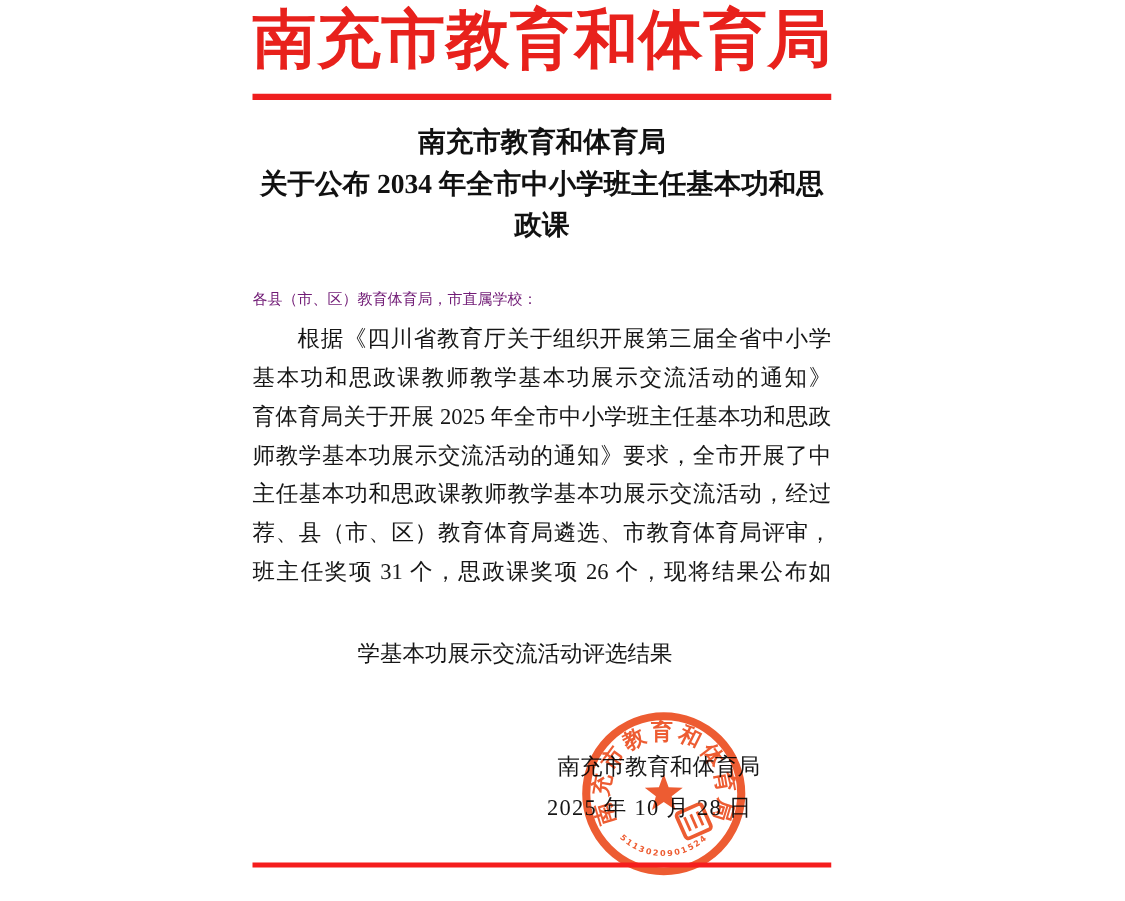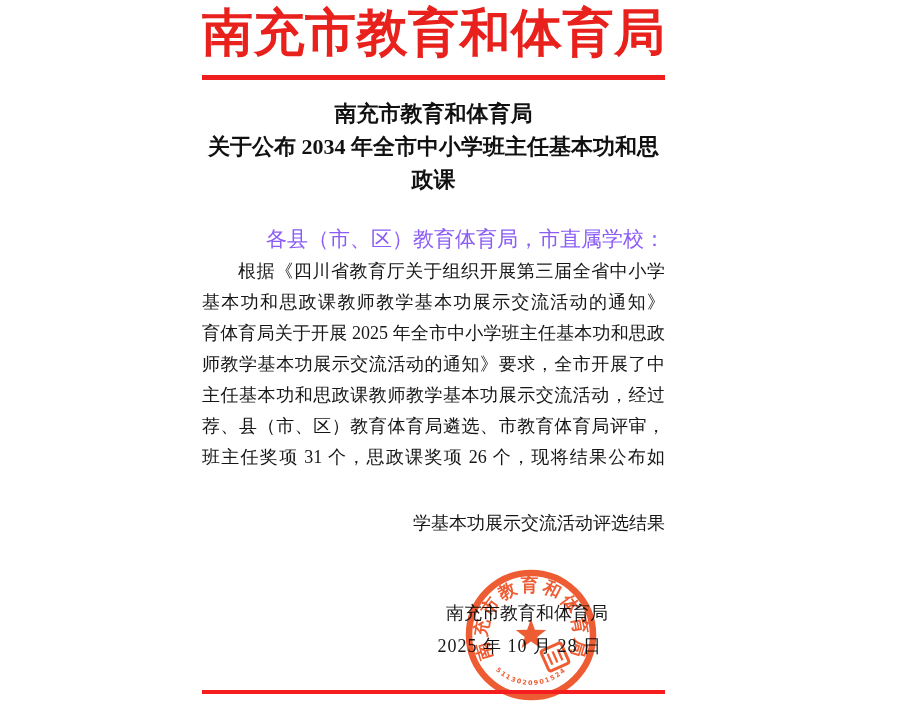--- a/index.html
+++ b/index.html
@@ -21,31 +21,31 @@
 
   
   .doc-title {
     top: 97px;
     font-size: 22px; font-weight: 700; line-height: 33px;
     color: #111; text-align: center;
   }
 
   
   .salutation {
-    top: 225px; font-size: 21px; line-height: 28px; color: #8b5cf6;
-    text-align: right; white-space: nowrap;
+    top: 225px; font-size: 12px; line-height: 28px; color: #701a75;
+    text-align: left; white-space: nowrap;
   }
   .paragraph { top: 256px; font-size: 18px; line-height: 31px; color: #161616; }
   .para-line { text-align: justify; text-align-last: justify; height: 31px; overflow: hidden; }
   .para-line.first { padding-left: 36px; }
   .para-line.last { text-align-last: left; }
 
   .attachment { top: 508px; font-size: 18px; line-height: 31px; color: #161616; }
   .attach-line1 { padding-left: 36px; text-align: justify; text-align-last: justify; height: 31px; }
-  .attach-line2 { padding-left: 84px; text-align: right; height: 31px; }
+  .attach-line2 { padding-left: 84px; text-align: left; height: 31px; }
 
   
   .issuer { top: 600px; font-size: 18px; line-height: 26px; text-align: right; padding-right: 57px; color: #161616; }
   .issue-date { top: 633px; font-size: 18px; font-weight: 400; line-height: 26px; text-align: right; padding-right: 63px; color: #161616; letter-spacing: 1px; }
 
   
   .seal {
     position: absolute; left: 461px; top: 565px; width: 140px; height: 140px;
     mix-blend-mode: multiply; opacity: 0.92; pointer-events: none;
   }

